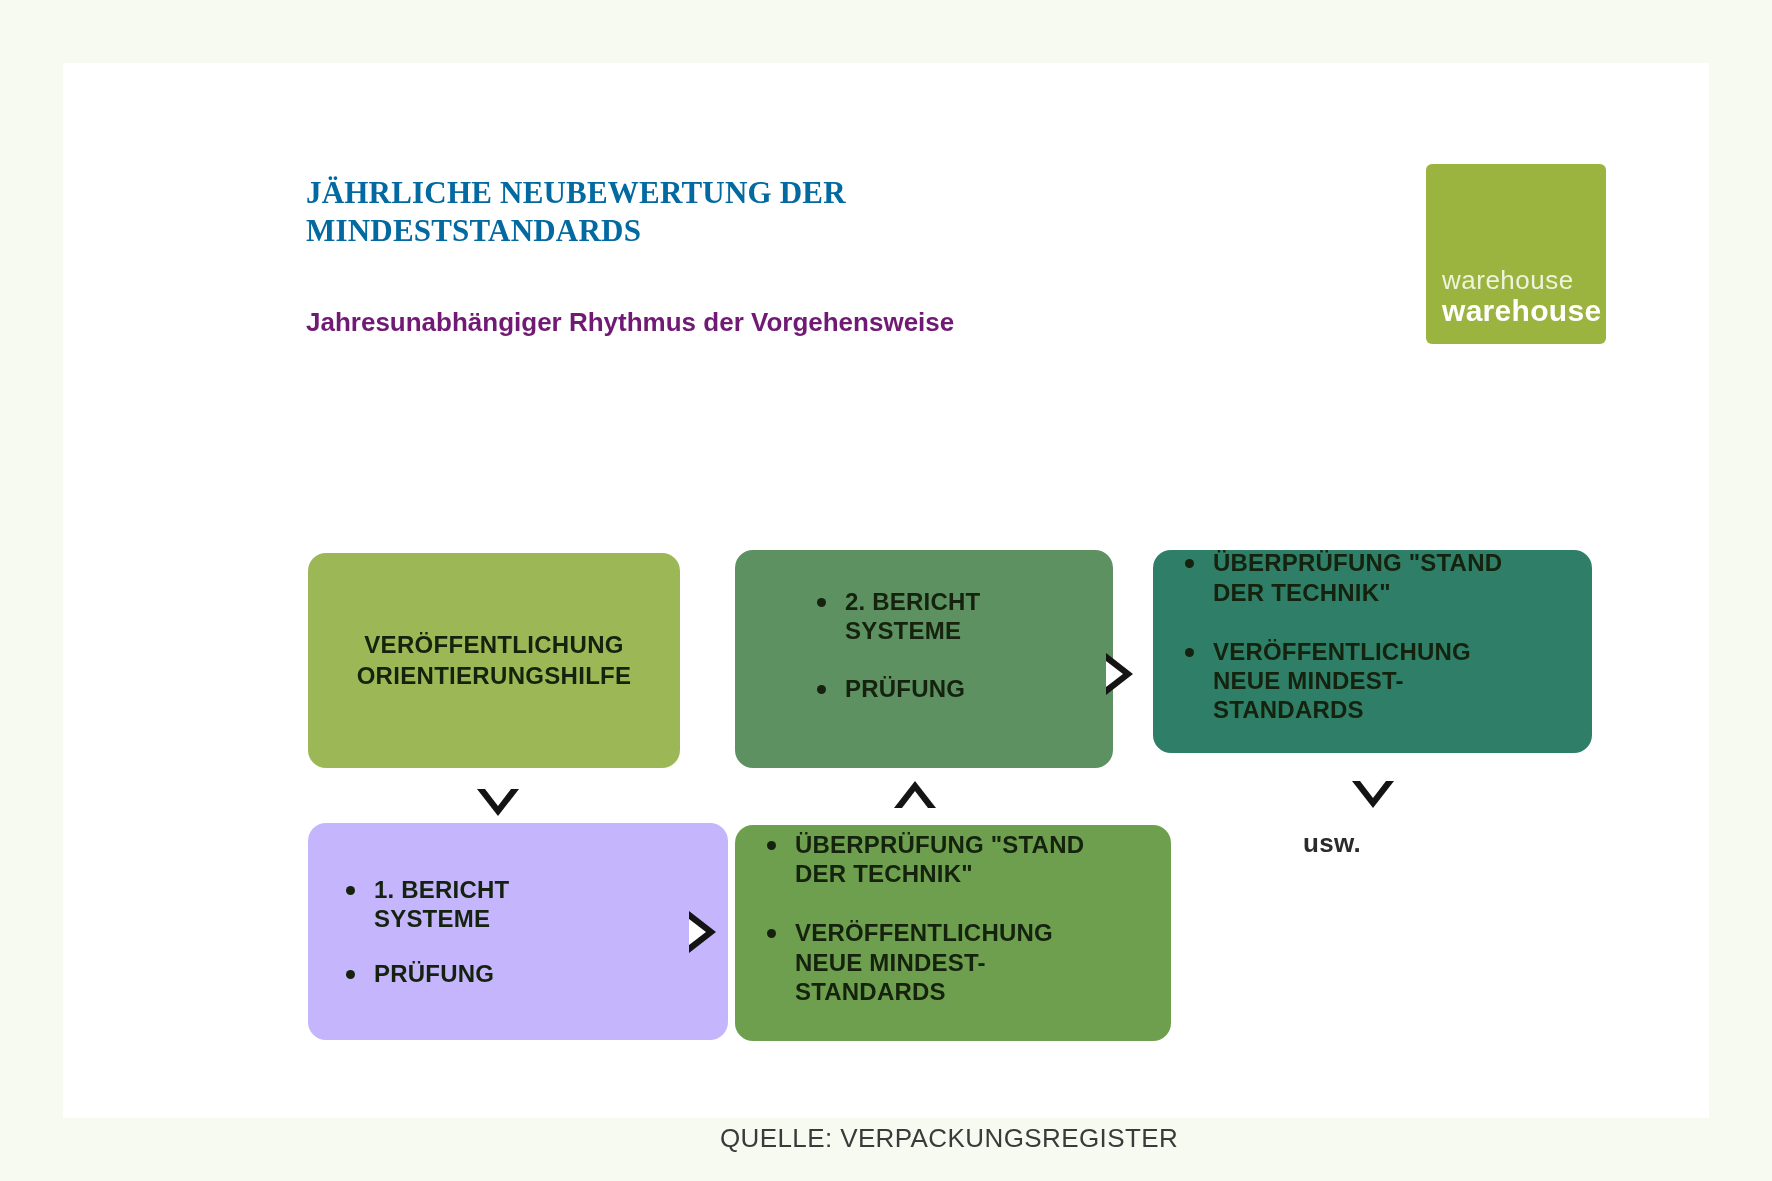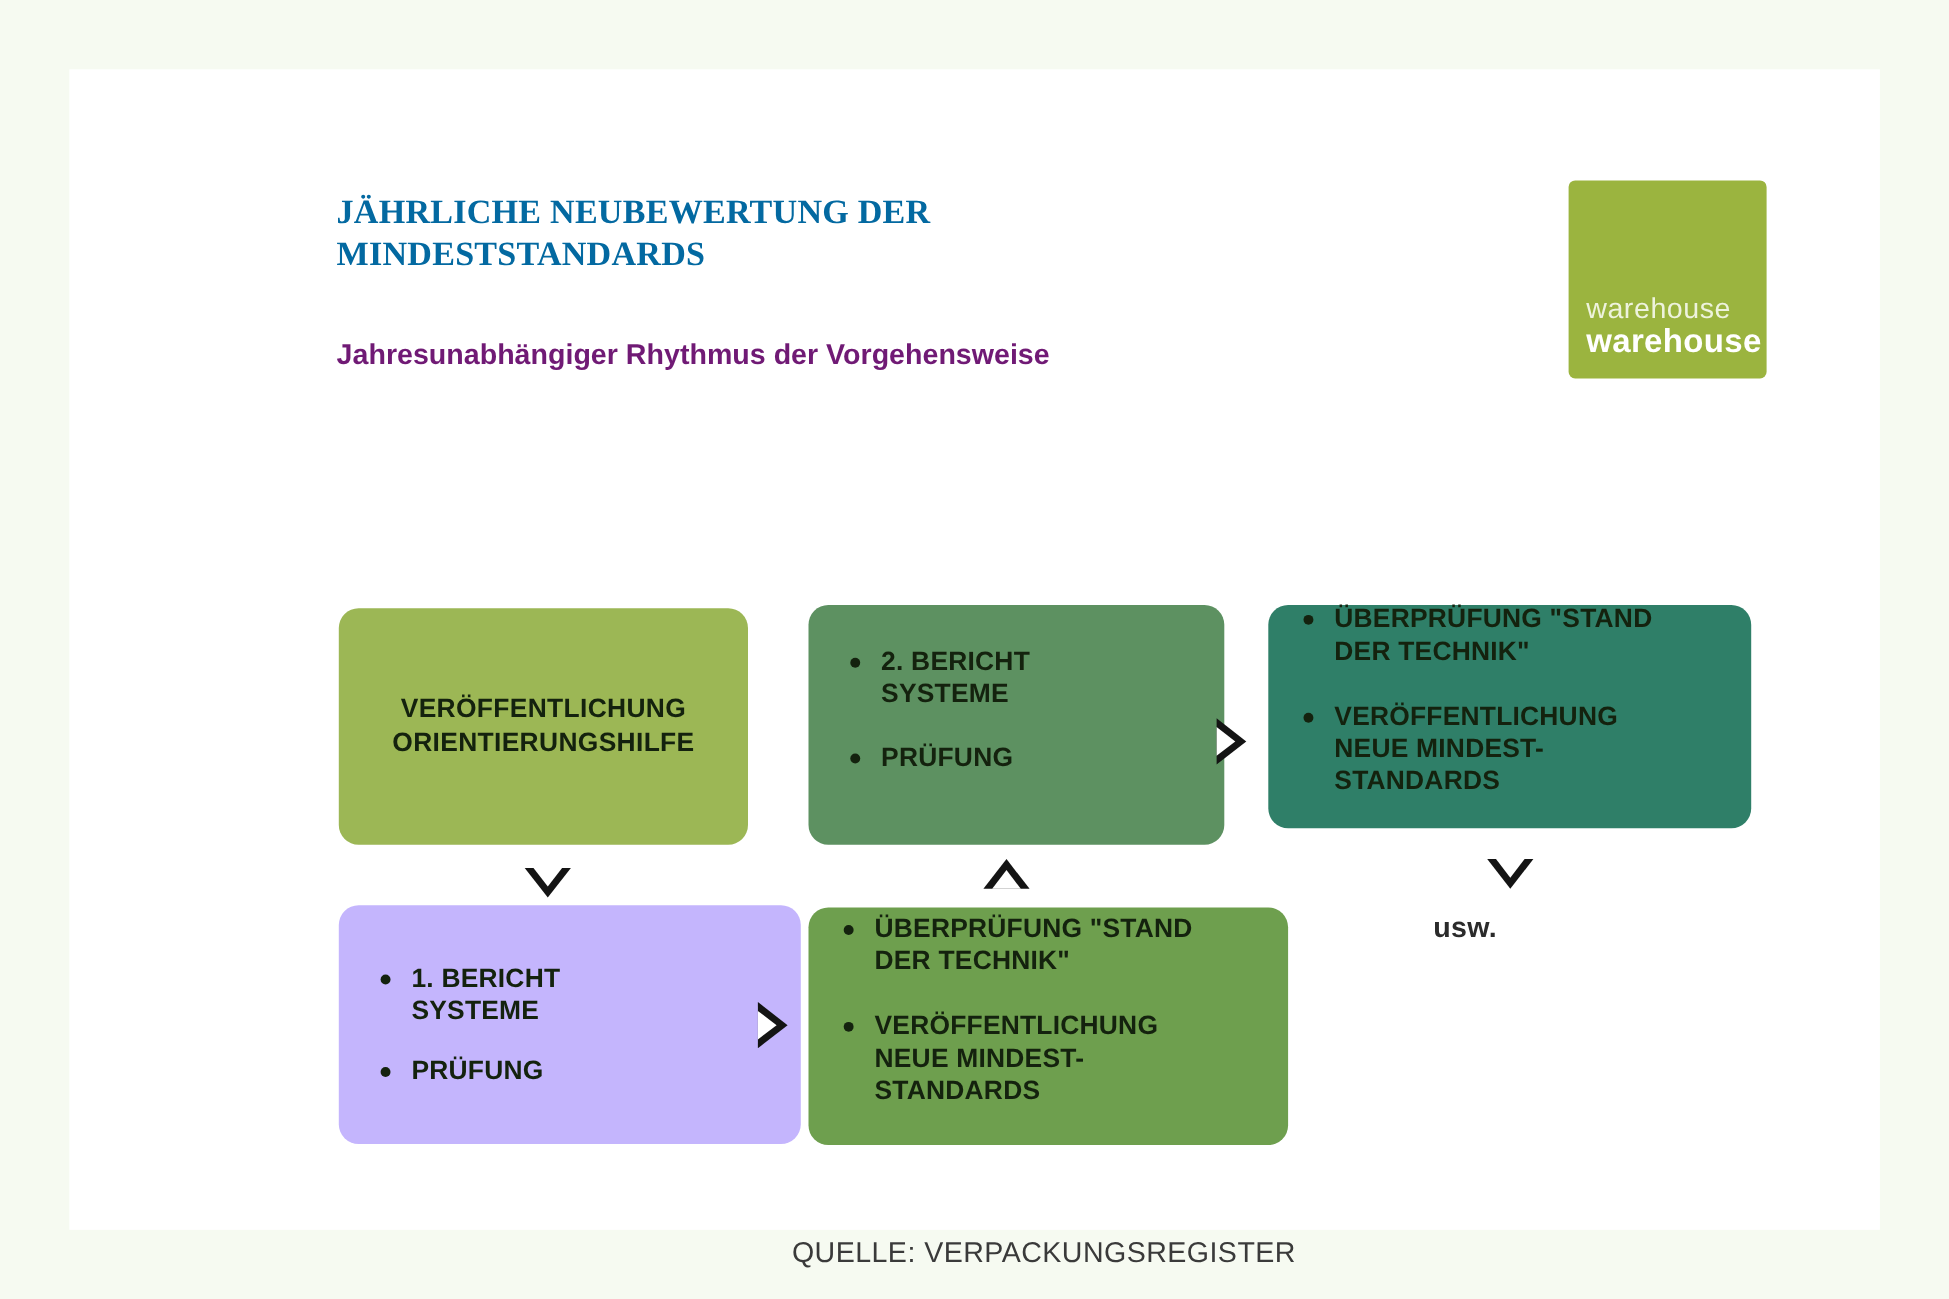--- a/index.html
+++ b/index.html
@@ -122,20 +122,21 @@
   
   #box-publication {
     left:245px; top:490px;
     width:372px; height:215px;
     background:#9cb755;
   }
   #box-report2 {
     left:672px; top:487px;
     width:378px; height:218px;
     background:#5d9161;
+    padding-left:44px;
   }
   #box-review-top {
     left:1090px; top:487px;
     width:439px; height:203px;
     background:#2f7f68;
   }
   #box-report1 {
     left:245px; top:760px;
     width:420px; height:217px;
     background:#c4b5fd;

